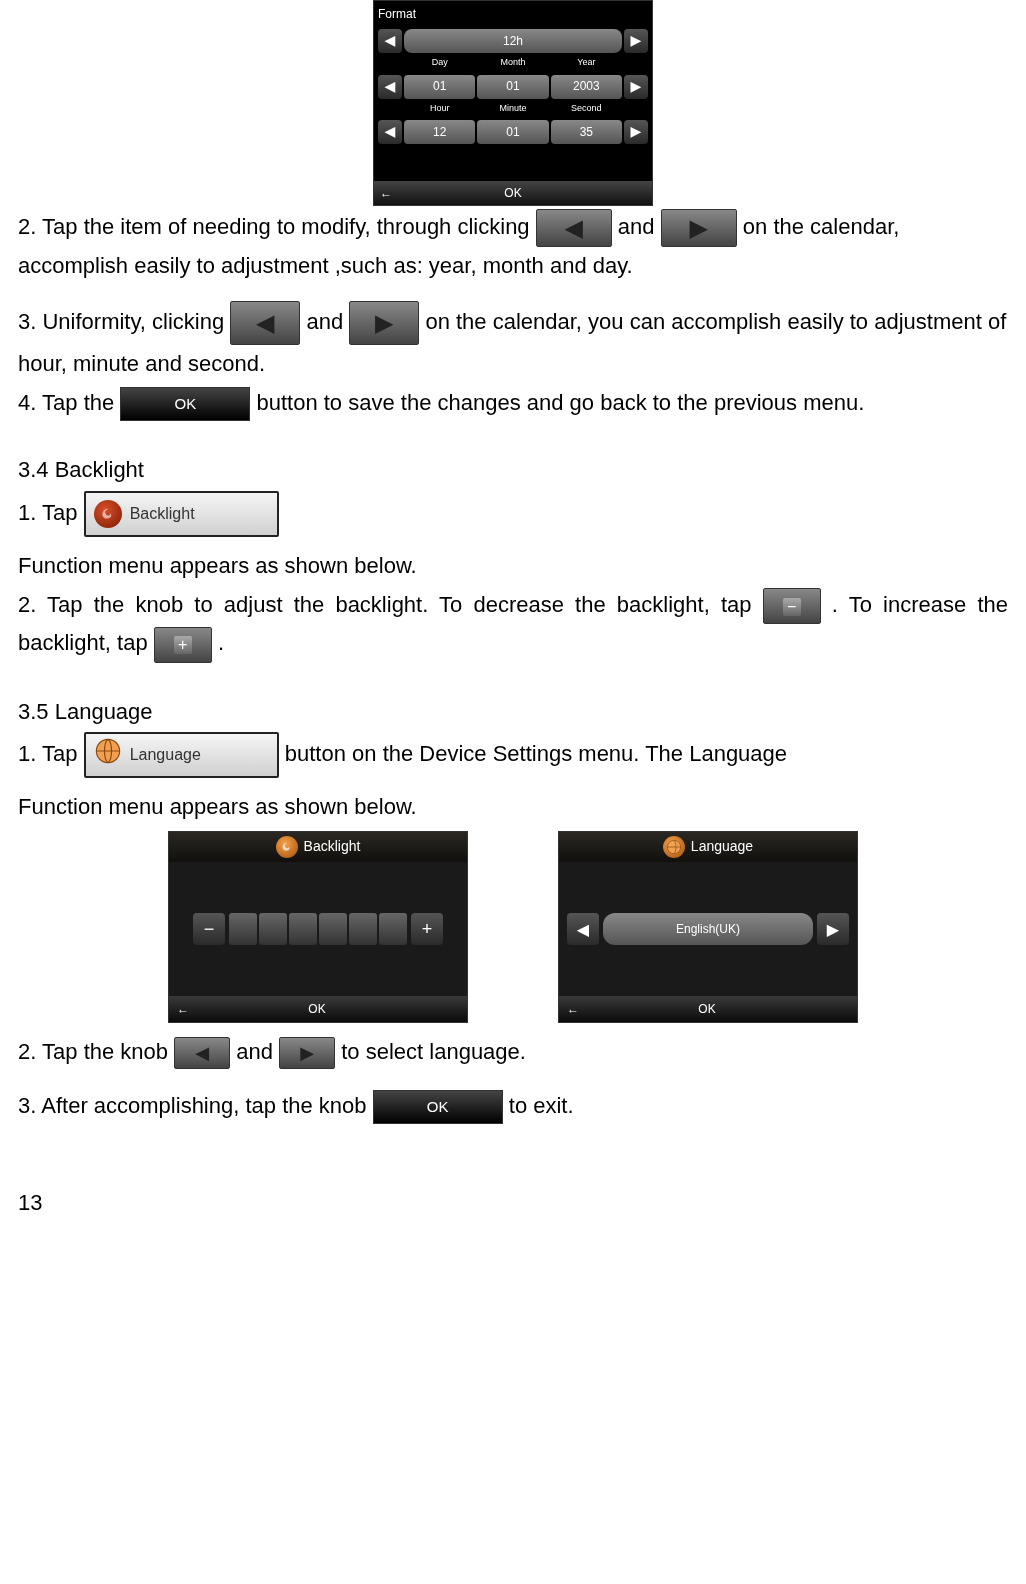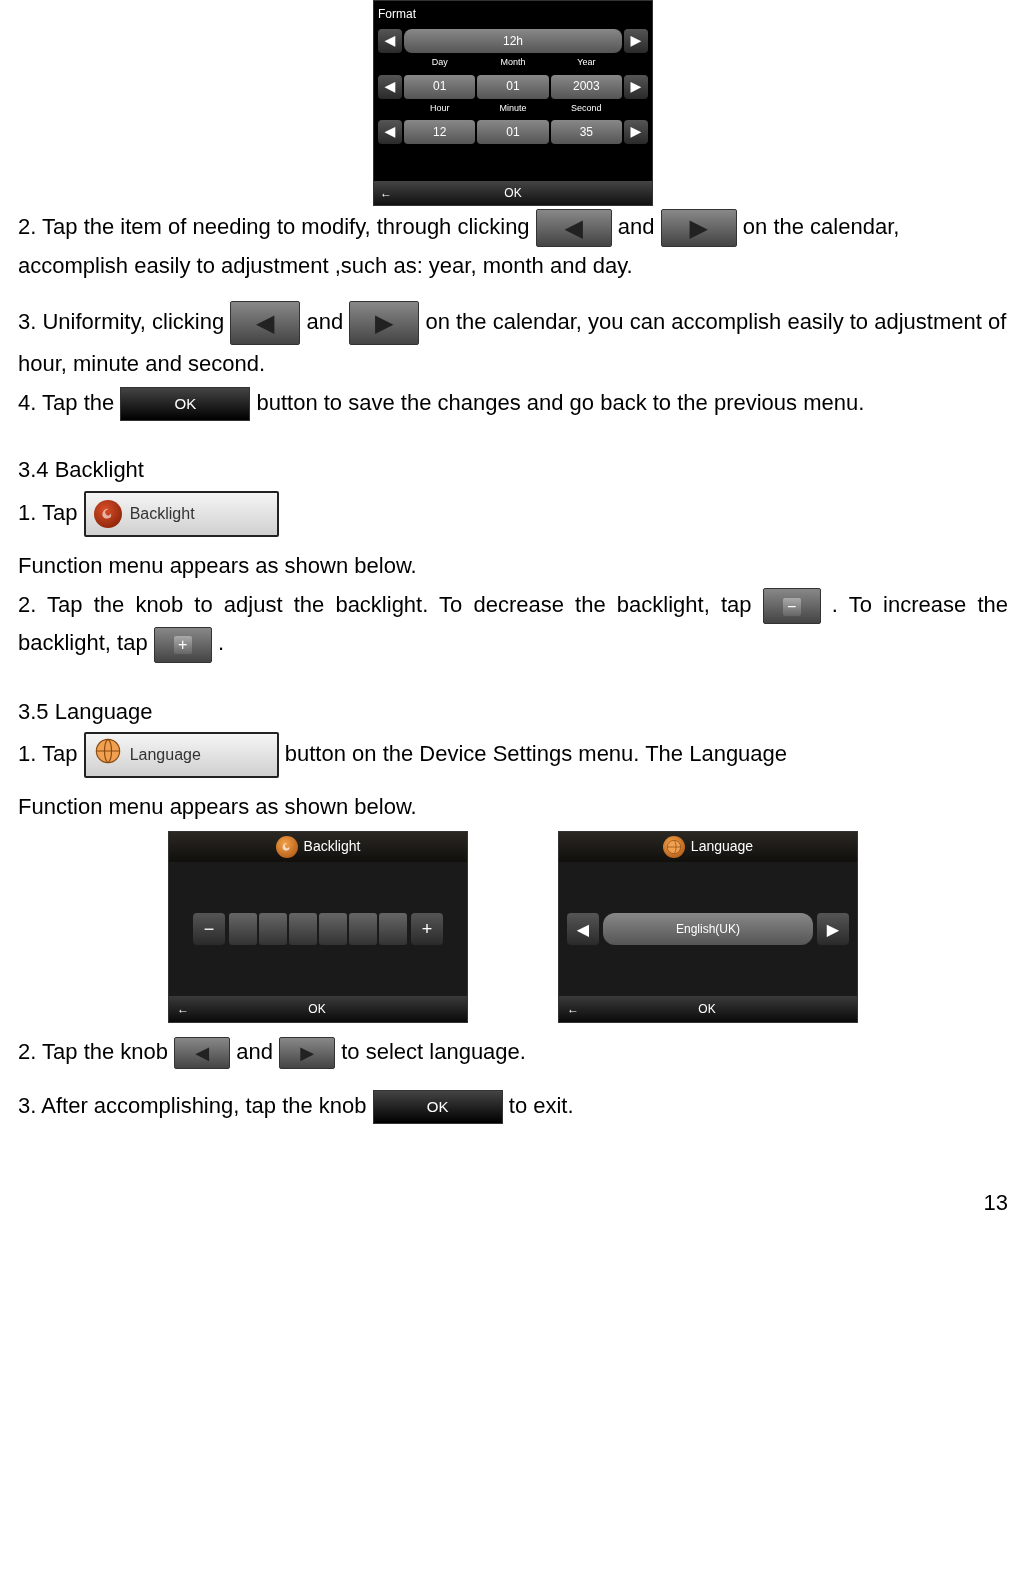--- a/index.html
+++ b/index.html
@@ -251,21 +251,21 @@
       display:inline-block;
       vertical-align:middle;
       width:56px; height:32px;
       border:1px solid #333;
       background: linear-gradient(#888,#444);
       border-radius:2px;
       text-align:center; line-height:30px;
       color:#222; font-size:18px;
     }
     .page-num {
-      text-align: right;
+      text-align: left;
       font-size: 22px;
       position: relative;
       margin-top: 60px;
     }
     p.flow { margin: 2px 0; }
     .sect { margin-top: 30px; }
     .just { text-align: justify; }
   </style>
 </head>
 <body>

